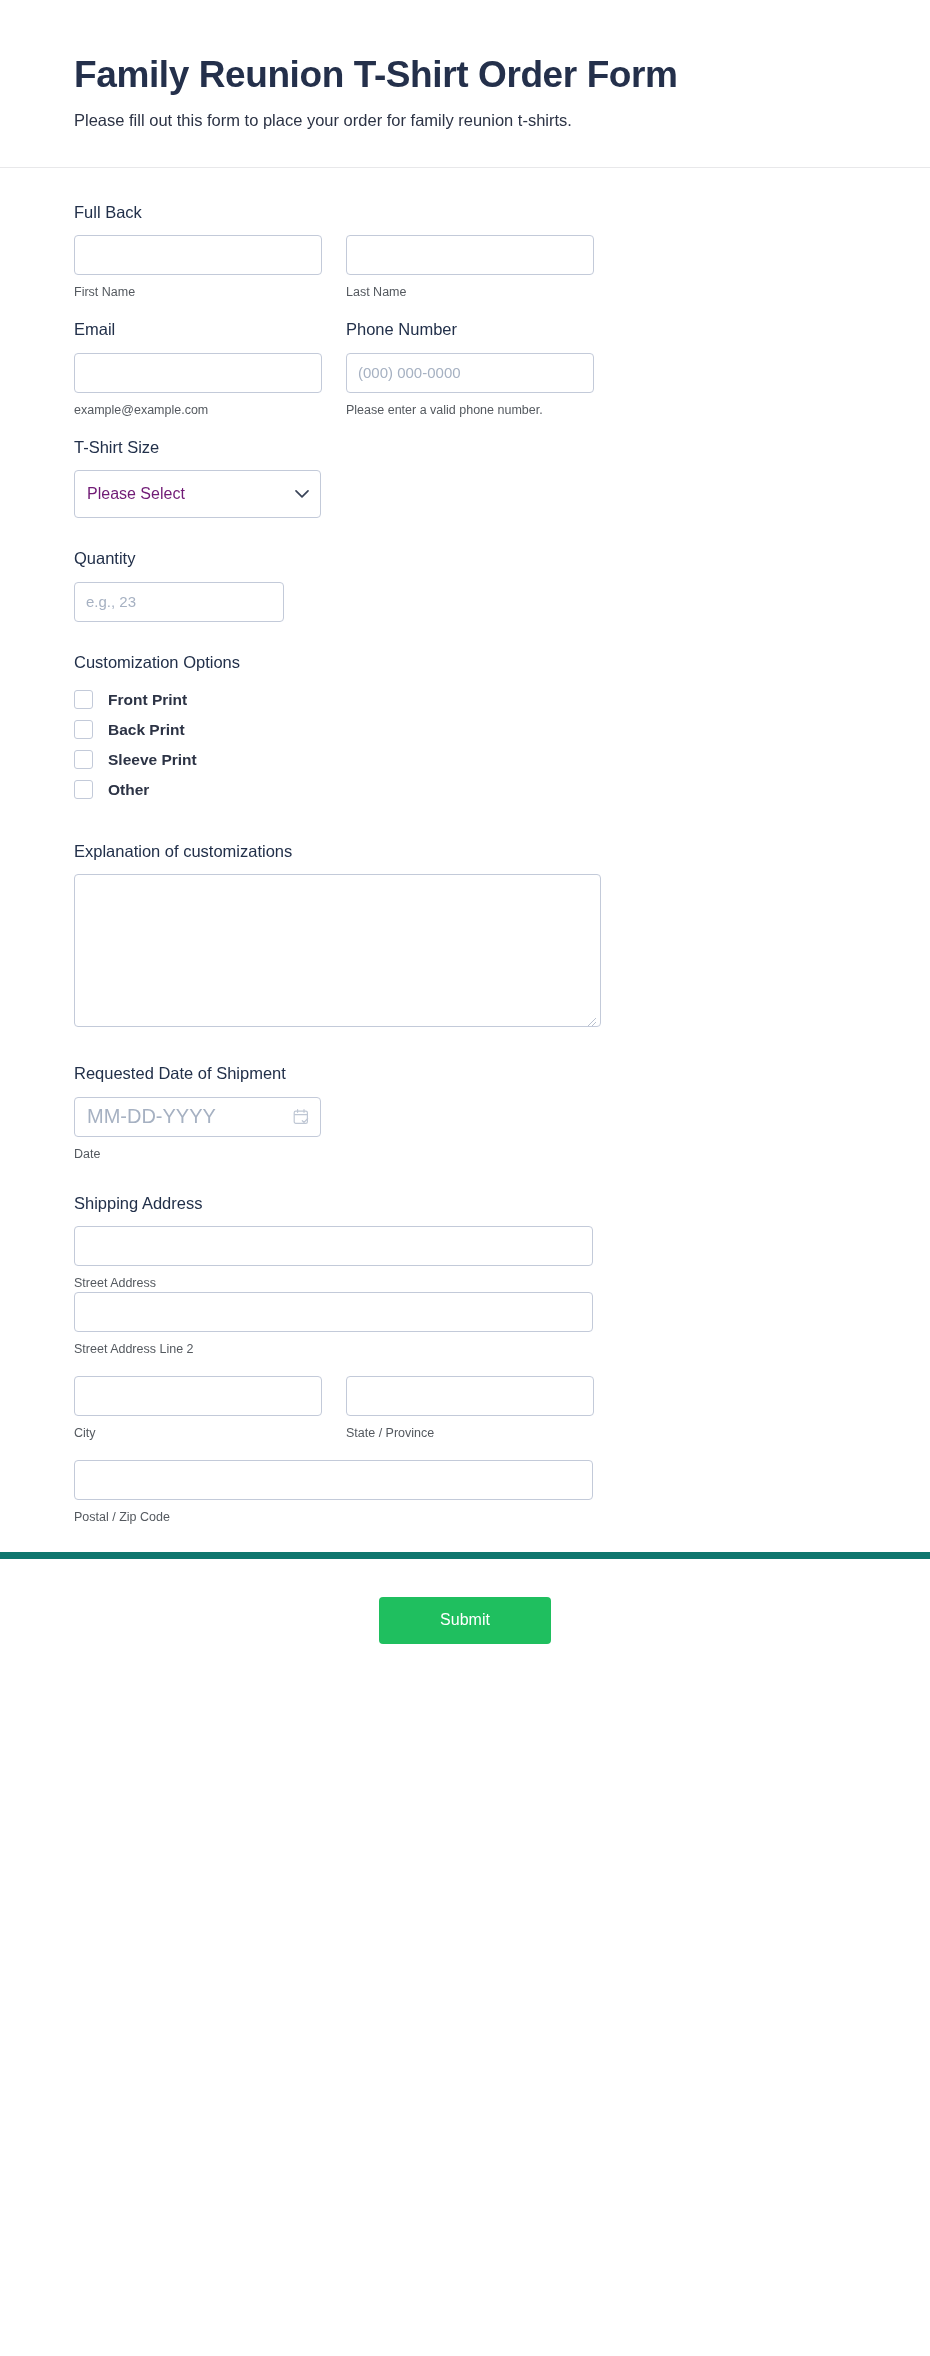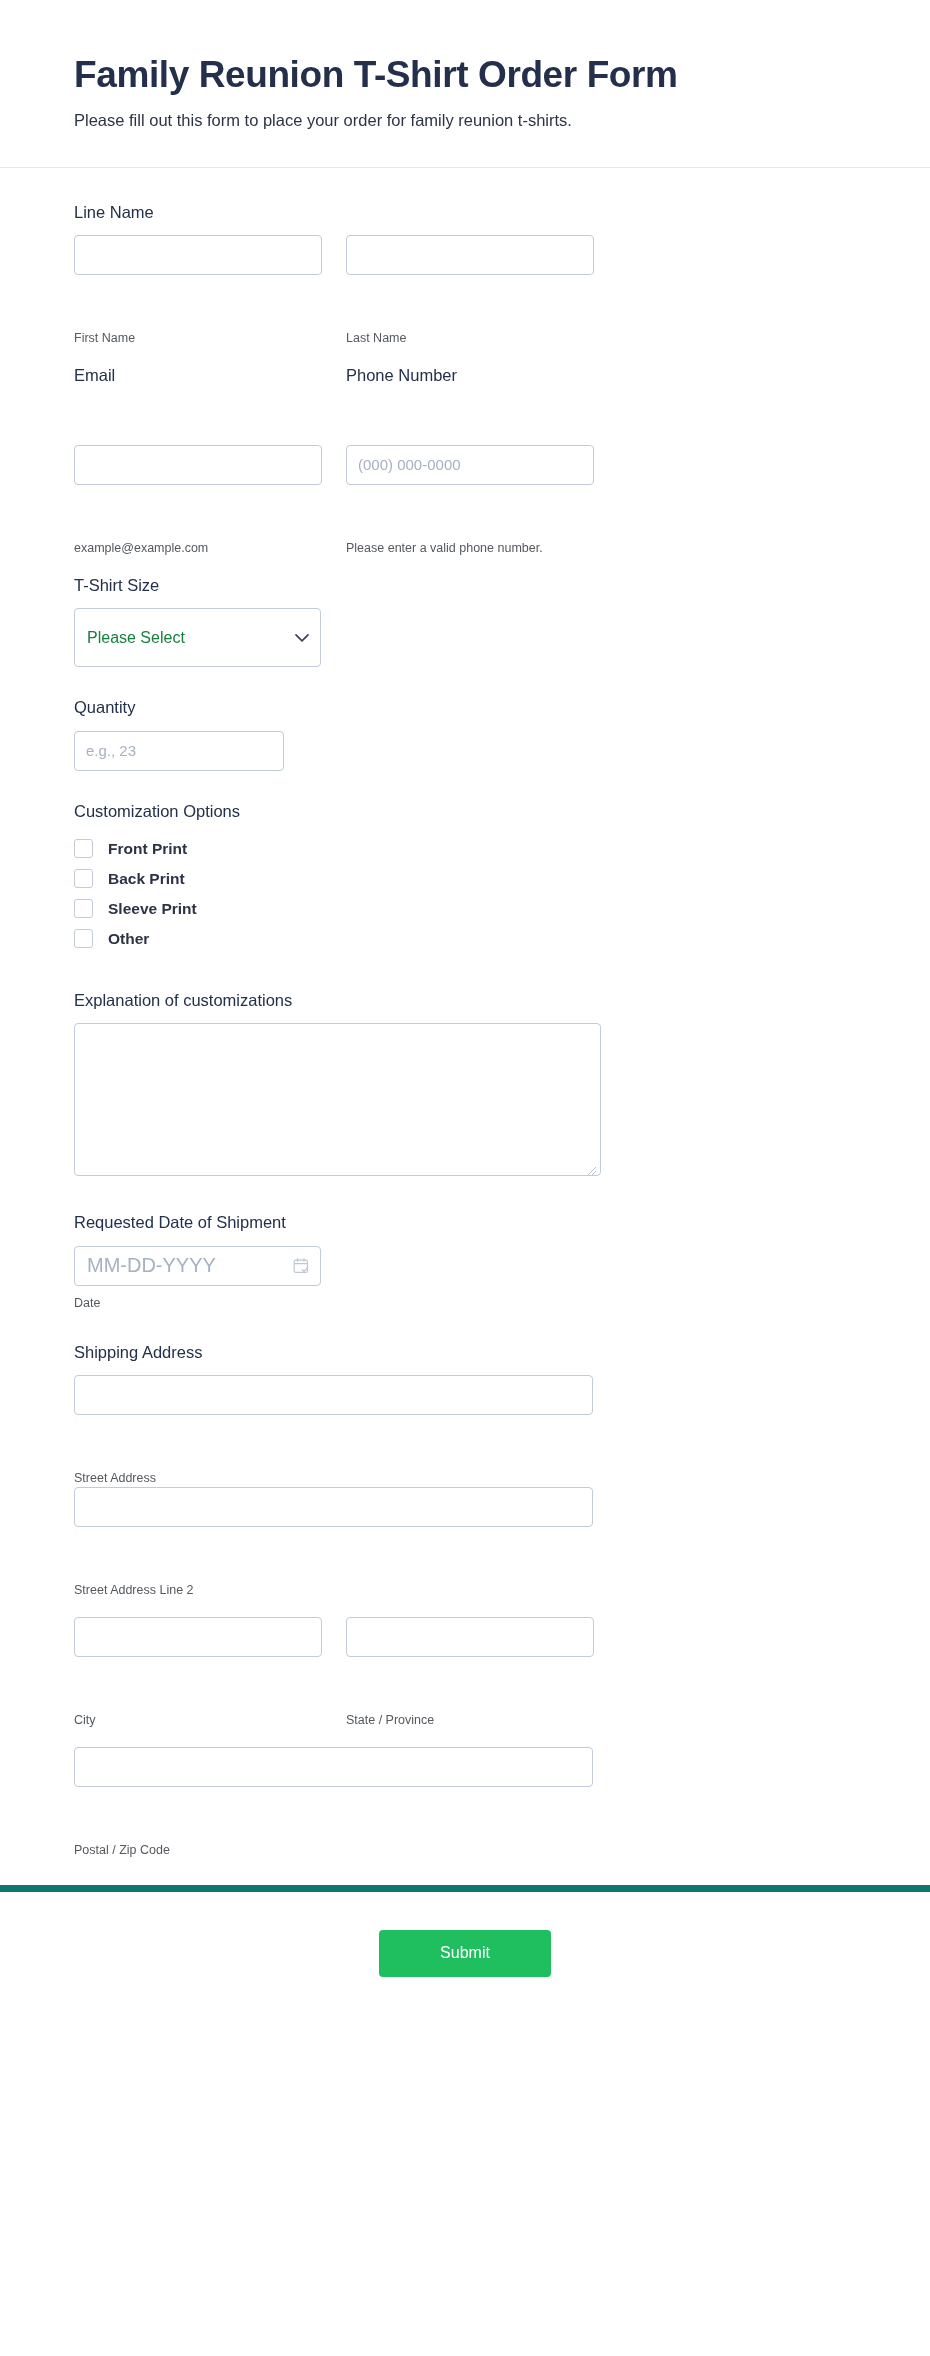--- a/index.html
+++ b/index.html
@@ -63,21 +63,21 @@
 
   .sub-label {
     display: block;
     font-size: 12.5px;
     color: #54595f;
     margin-top: 9px;
     line-height: 1.35;
   }
 
   .row { display: flex; gap: 24px; }
-  .col { display: flex; flex-direction: column; gap: 46px; }
+  .col { display: flex; flex-direction: column; }
   .col-half { width: 248px; }
 
   .text-input {
     width: 100%;
     height: 40px;
     border: 1px solid #c3cad9;
     border-radius: 4px;
     background: #ffffff;
     font-family: "Liberation Sans", sans-serif;
     font-size: 15px;
@@ -89,29 +89,29 @@
   .text-input::placeholder { color: #a6b1c2; }
 
   .input-wide { width: 519px; }
   .input-med  { width: 210px; }
 
   
   .select-wrap { position: relative; width: 247px; }
 
   .select-box {
     width: 100%;
-    height: 59px;
+    height: 48px;
     border: 1px solid #c3cad9;
     border-radius: 4px;
     background: #ffffff;
     display: flex;
     align-items: center;
     padding: 0 12px;
     font-size: 16px;
-    color: #15803d;
+    color: #701a75;
   }
 
   .select-chevron {
     position: absolute;
     right: 12px;
     top: 50%;
     transform: translateY(-50%);
     pointer-events: none;
     display: flex;
   }
@@ -218,21 +218,21 @@
 <div class="form-page">
 
   <div class="form-header">
     <h1 class="form-title">Family Reunion T-Shirt Order Form</h1>
     <p class="form-subtitle">Please fill out this form to place your order for family reunion t-shirts.</p>
   </div>
 
   <div class="form-body">
 
     <div class="field-block gap-sm">
-      <span class="field-label">Line Name</span>
+      <span class="field-label">Full Back</span>
       <div class="row">
         <div class="col col-half">
           <input class="text-input" type="text" placeholder="" style="">
           <span class="sub-label">First Name</span>
         </div>
         <div class="col col-half">
           <input class="text-input" type="text" placeholder="" style="">
           <span class="sub-label">Last Name</span>
         </div>
       </div>

